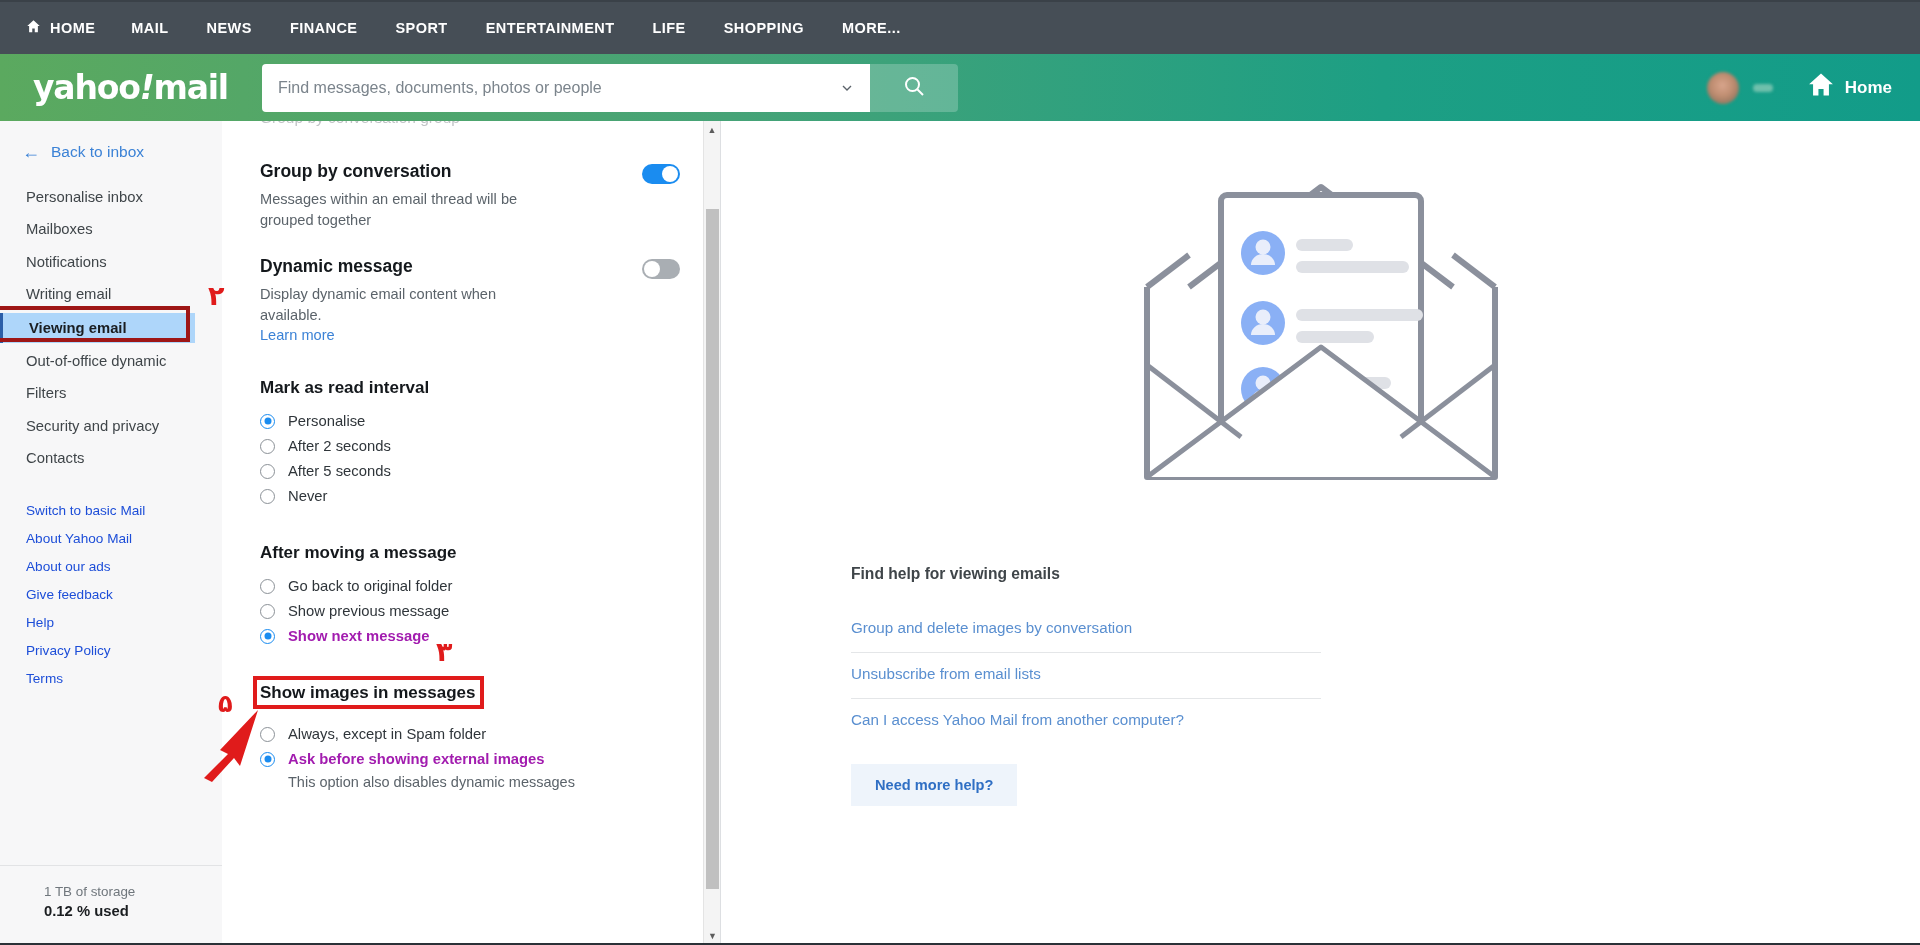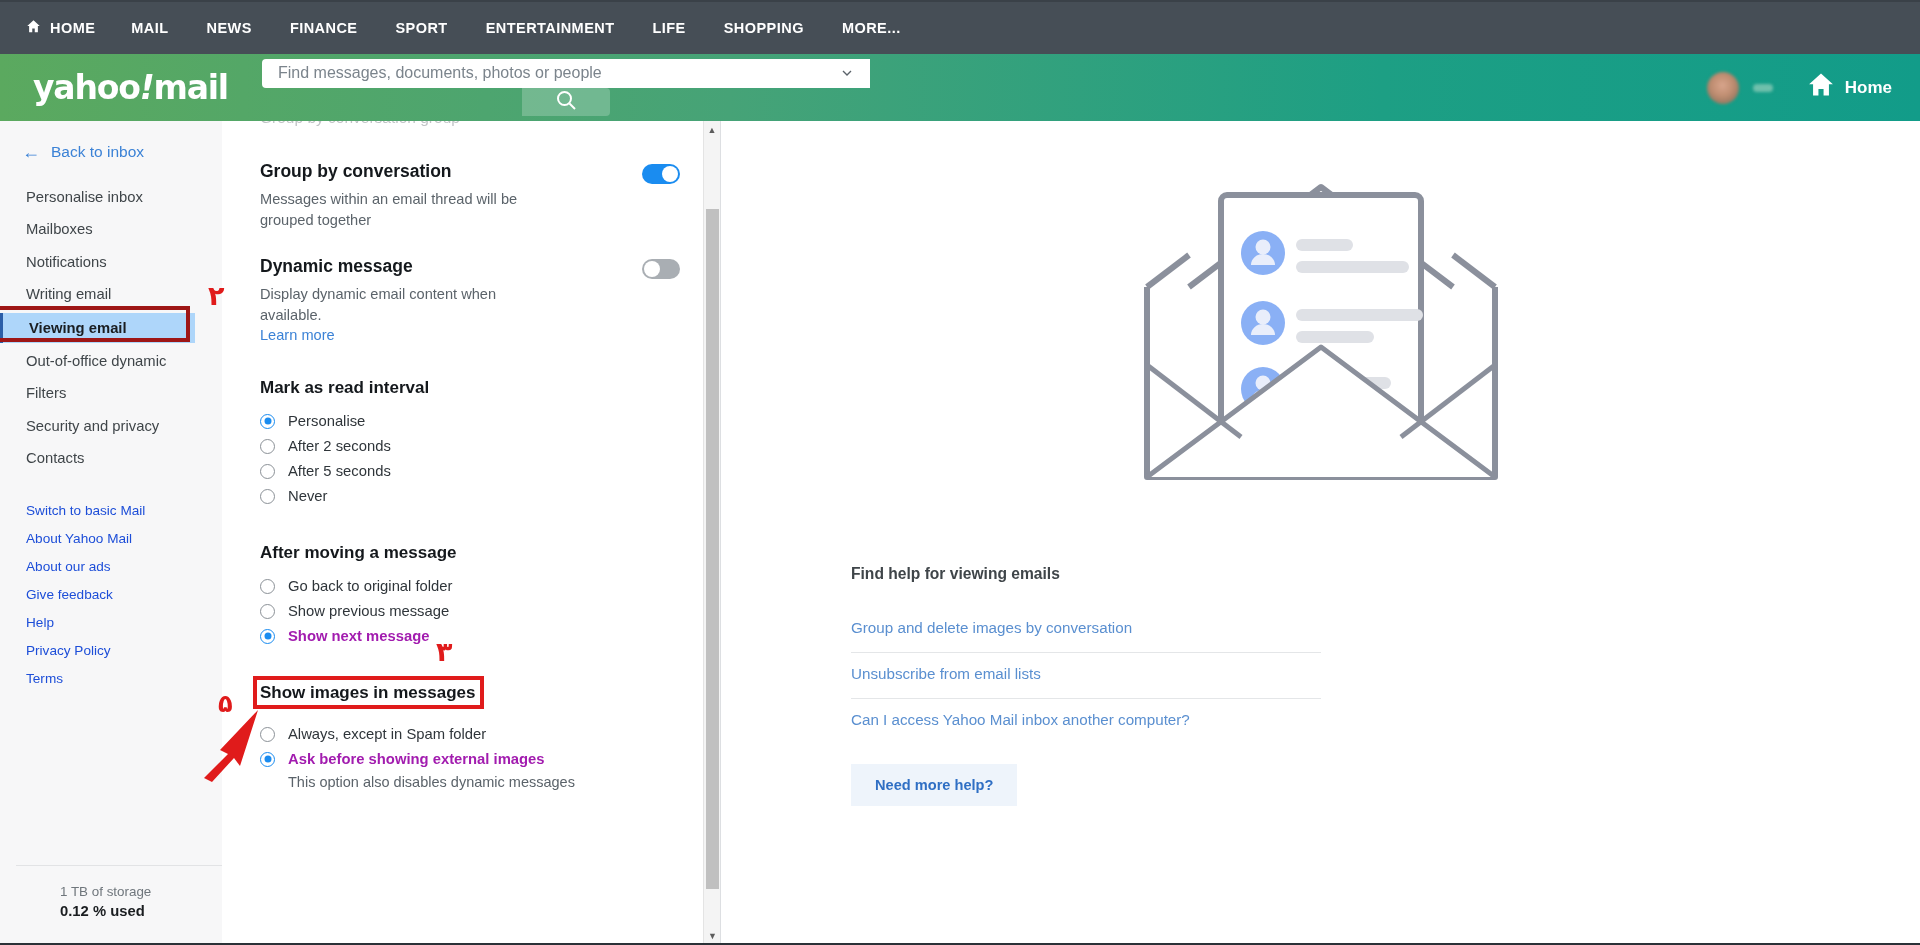--- a/index.html
+++ b/index.html
@@ -33,21 +33,21 @@
   .brandbar {
     height:67px; background:linear-gradient(90deg,#5ba95f 0%,#46a377 38%,#1d9f84 72%,#129c89 100%);
     display:flex; align-items:center; position:relative;
   }
   .logo {
     width:262px; padding-left:33px; display:flex; align-items:center;
     font-size:33px; font-weight:bold; color:#ffffff; letter-spacing:-1.2px;
     font-family:"DejaVu Sans", sans-serif;
   }
   .logo .bang { color:#ffffff; font-style:italic; }
-  .searchwrap { display:flex; align-items:center; height:57px;flex-direction:column; }
+  .searchwrap { display:flex; align-items:center; height:57px; }
   .searchbox {
     width:608px; height:48px; background:#ffffff;
     border-radius:4px 0 0 4px; display:flex; align-items:center;
     padding:0 14px 0 16px;
   }
   .searchbox input {
     flex:1; border:none; outline:none; font-size:16px; color:#5b636a;
     font-family:"Liberation Sans", sans-serif; background:transparent;
   }
   .searchbox input::placeholder { color:#7b848c; }
@@ -100,21 +100,21 @@
   .ann-box-sidebar {
     position:absolute; left:-10px; top:-7px; width:200px; height:36px;
     border:4px solid #9e1616; pointer-events:none;
   }
   .nav-gap { height:22px; }
   .nav-secondary { padding-left:26px; }
   .nav-secondary .nav-link {
     font-size:13.6px; color:#1d4ed8; padding:6.5px 0; cursor:pointer; font-weight:500;
   }
   .storage {
-    position:absolute; bottom:0; left:16px; width:222px;
+    position:absolute; bottom:0; left:0; width:222px;
     border-top:1px solid #e2e3e5; padding:18px 0 26px 44px;
   }
   .storage .line1 { font-size:13.4px; color:#6f767c; margin-bottom:4px; }
   .storage .line2 { font-size:14.8px; color:#1a1d20; font-weight:bold; }
 
   
   .settings-panel {
     width:499px; background:#ffffff; position:relative; flex-shrink:0;
     border-right:1px solid #dddfe2; overflow:hidden;
   }
@@ -434,21 +434,21 @@
         <path d="M36 330 L210 200 L384 330" stroke="#8b909c" stroke-width="5" fill="#ffffff" stroke-linejoin="round"></path>
         <path d="M36 218 L130 290" stroke="#8b909c" stroke-width="5" fill="none"></path>
         <path d="M384 218 L290 290" stroke="#8b909c" stroke-width="5" fill="none"></path>
       </svg>
     </div>
 
     <div class="help-sect">
       <div class="help-title">Find help for viewing emails</div>
       <div class="help-link">Group and delete images by conversation</div>
       <div class="help-link">Unsubscribe from email lists</div>
-      <div class="help-link last">Can I access Yahoo Mail inbox another computer?</div>
+      <div class="help-link last">Can I access Yahoo Mail from another computer?</div>
       <div class="need-help">Need more help?</div>
     </div>
   </div>
 </div>
 
 <div class="ann ann-num ann-num-2">٢</div>
 <div class="ann ann-num ann-num-3">٣</div>
 <div class="ann ann-num ann-num-5">۵</div>
 
 <svg class="arrow-svg" width="70" height="80" viewBox="0 0 70 80">

